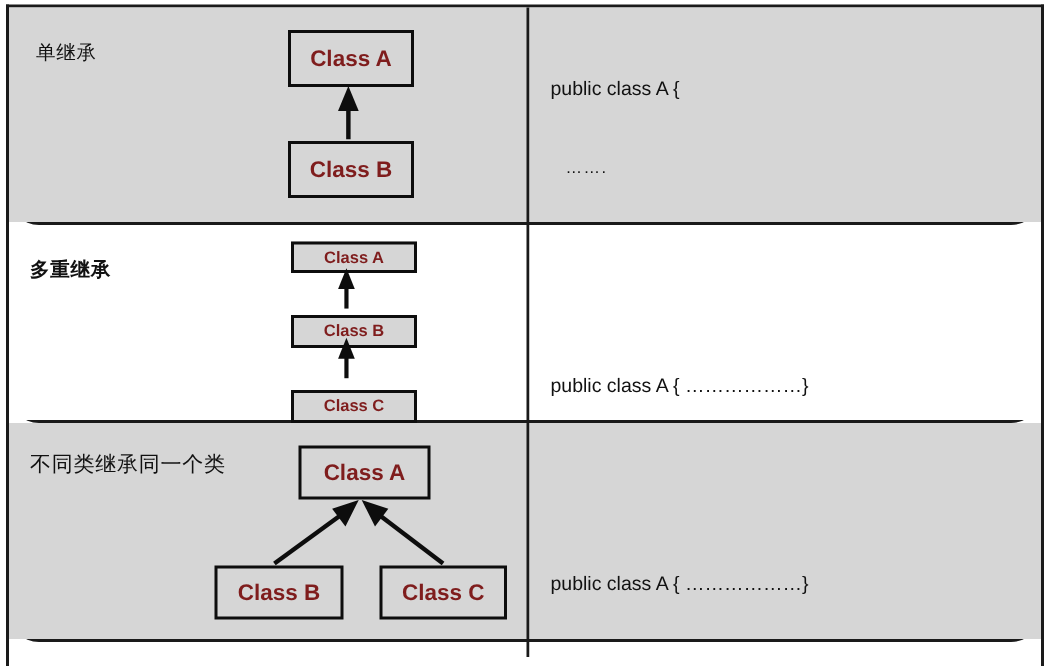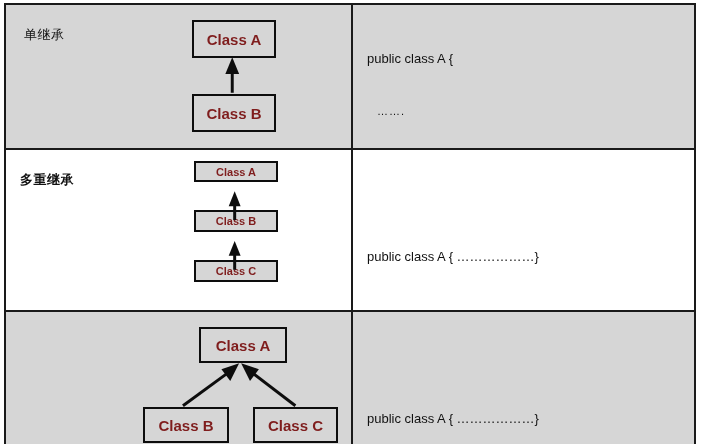--- a/index.html
+++ b/index.html
@@ -36,23 +36,24 @@
     border-top: 2px solid #1a1a1a;
     box-sizing: border-box;
     background: #ffffff;
   }
 
   .row {
     position: relative;
     width: 100%;
     border-bottom: 2px solid #1a1a1a;
     box-sizing: border-box;
+    border-radius: 20px;
   }
   .row-1 { height: 145px; }
-  .row-2 { height: 162px; }
+  .row-2 { height: 132px; }
   .row-3 { height: 146px; }
   .row-4 { height: 10px; border-bottom: none; }
 
   .cell-left {
     position: absolute;
     left: 0;
     top: 0;
     width: 347px;
     height: 100%;
     border-right: 2px solid #1a1a1a;
@@ -205,20 +206,21 @@
           <div class="code-line"><span>public class A { ………………}</span><span class="kw"></span><span></span></div>
           <div class="code-line"><span>public class B </span><span class="kw">extends</span><span> A {………………..}</span></div>
           
         </div>
       </div>
     </div>
 
     <div class="row row-3">
 
       <div class="cell-left bg-gray">
+        <div class="cat-label cat-3">不同类继承同一个类</div>
 
         <div class="cbox r3-a">Class A</div>
 
         <div class="cbox r3-b">Class B</div>
 
         <div class="cbox r3-c">Class C</div>
 
         <svg class="arrow-layer" viewBox="0 0 347 146">
           <g>
             <line x1="178" y1="95" x2="226" y2="60" stroke="#0d0d0d" stroke-width="3"></line>

